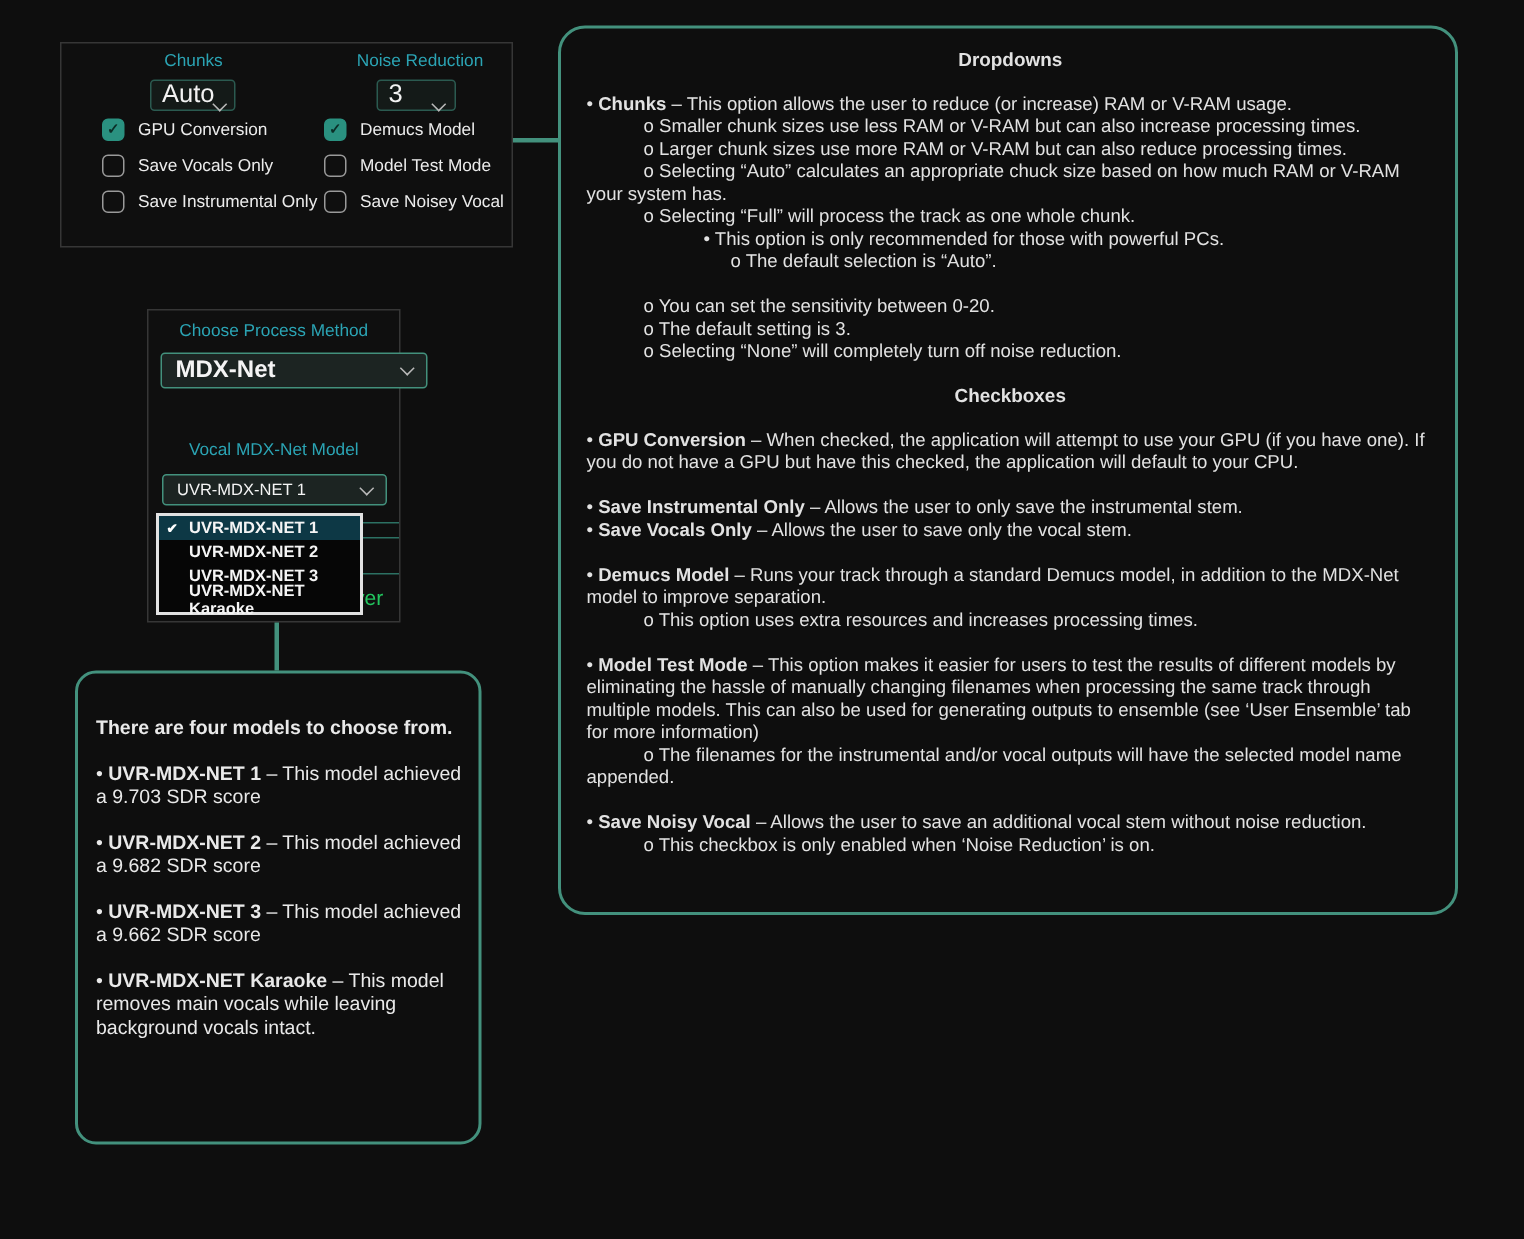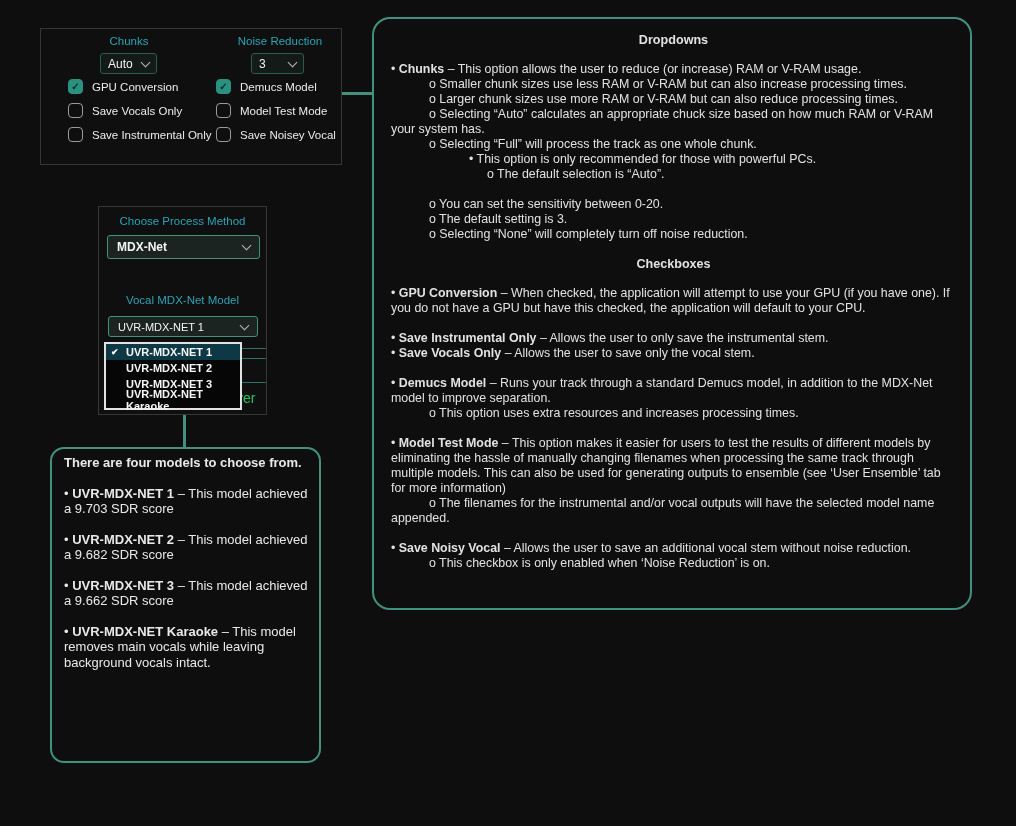--- a/index.html
+++ b/index.html
@@ -8,23 +8,23 @@
 
   
   .gray-panel{position:absolute;background:#0f0f0f;border:1px solid #363636;box-sizing:border-box;}
   .teal-panel{position:absolute;background:#0e0e0e;border:2px solid #43917d;box-sizing:border-box;}
 
   
   #settings-panel{left:40px;top:28px;width:302px;height:137px;}
   .tlabel{position:absolute;color:#2ba4b4;font-size:11.5px;text-align:center;}
   #chunks-label{left:24px;top:6px;width:128px;}
   #noise-label{left:174px;top:6px;width:130px;}
-  .mini-select{position:absolute;display:flex;align-items:center;justify-content:space-between;
+  .mini-select{position:absolute;display:flex;align-items:flex-end;justify-content:space-between;
                padding:0 7px;background:#141a18;border:1px solid #2b5a50;border-radius:3px;
-               color:#f2f2f2;font-size:12px;box-sizing:border-box;cursor:default;}
+               color:#f2f2f2;font-size:17px;box-sizing:border-box;cursor:default;}
   #chunks-select{left:59px;top:24px;width:57px;height:21px;}
   #noise-select{left:210px;top:24px;width:53px;height:21px;}
   .chev{width:6px;height:6px;border-right:1.6px solid #b9b9b9;border-bottom:1.6px solid #b9b9b9;
         transform:rotate(45deg);flex:none;margin-top:-3px;}
   .cb-col{position:absolute;top:50px;display:flex;flex-direction:column;gap:9px;}
   #cb-col-1{left:27px;}
   #cb-col-2{left:175px;}
   .cb-row{display:flex;align-items:center;gap:9px;font-size:11.5px;color:#ececec;}
   .cb-box{width:15px;height:15px;border:1px solid #9a9a9a;border-radius:4px;background:#0f0f0f;
           box-sizing:border-box;display:flex;align-items:center;justify-content:center;flex:none;
@@ -36,37 +36,37 @@
   #connector-h{left:342px;top:92px;width:30px;height:3px;}
   #connector-v{left:183px;top:415px;width:3px;height:32px;}
 
   
   #process-panel{left:98px;top:206px;width:169px;height:209px;}
   #method-label{left:0;top:8px;width:100%;}
   #model-label{left:0;top:87px;width:100%;}
   .big-select{position:absolute;display:flex;align-items:center;justify-content:space-between;
               padding:0 9px;background:#1c2422;border:1.5px solid #43917d;border-radius:3px;
               color:#f4f4f4;box-sizing:border-box;cursor:default;}
-  #method-select{left:8px;top:28px;width:153px;height:24px;font-size:12px;font-weight:bold;}
+  #method-select{left:8px;top:28px;width:178px;height:24px;font-size:16px;font-weight:bold;}
   #model-select{left:9px;top:109px;width:150px;height:21px;font-size:11px;}
   .faint-line{position:absolute;height:1px;background:#2c7163;}
   #faint-line-1{left:142px;top:141px;width:25px;}
   #faint-line-2{left:142px;top:151px;width:25px;}
   #faint-line-3{left:142px;top:175px;width:25px;}
   #occluded-text{position:absolute;left:137px;top:183px;color:#22c55e;font-size:14px;}
   #model-dropdown-list{position:absolute;left:5px;top:135px;width:138px;border:2px solid #e2e2e2;
                        background:#060606;box-sizing:border-box;z-index:5;}
   .dd-item{display:flex;align-items:center;height:16px;font-size:11px;font-weight:600;color:#f5f5f5;
            padding-left:5px;cursor:default;}
   .dd-item .dd-check{width:15px;flex:none;font-size:9px;color:#ffffff;}
   .dd-item.sel{background:#0d3845;}
 
   
   #note-box{left:50px;top:447px;width:271px;height:316px;border-radius:14px;
-            padding:6px 11px 0 12px;font-size:13px;line-height:15.5px;color:#e9e9e9;overflow:hidden;}
+            padding:28px 11px 0 12px;font-size:13px;line-height:15.5px;color:#e9e9e9;overflow:hidden;}
   #note-title{font-weight:bold;margin:0 0 15px 0;}
   .note-p{margin:0 0 15px 0;}
   .note-p b{font-weight:bold;}
   .note-p i{font-style:italic;}
 
   
   #doc-panel{left:372px;top:17px;width:600px;height:593px;border:2.5px solid #43917d;
              border-radius:18px;padding:12px 14px 0 17px;font-size:12.4px;line-height:15px;
              color:#e2e2e2;overflow:hidden;}
   .doc-heading{text-align:center;font-weight:bold;font-size:12.6px;margin:2px 0 14px 0;}

